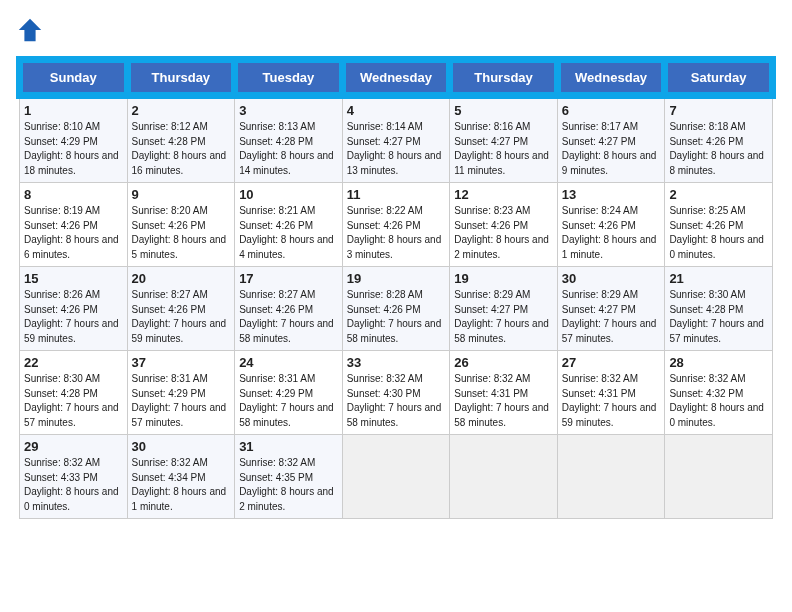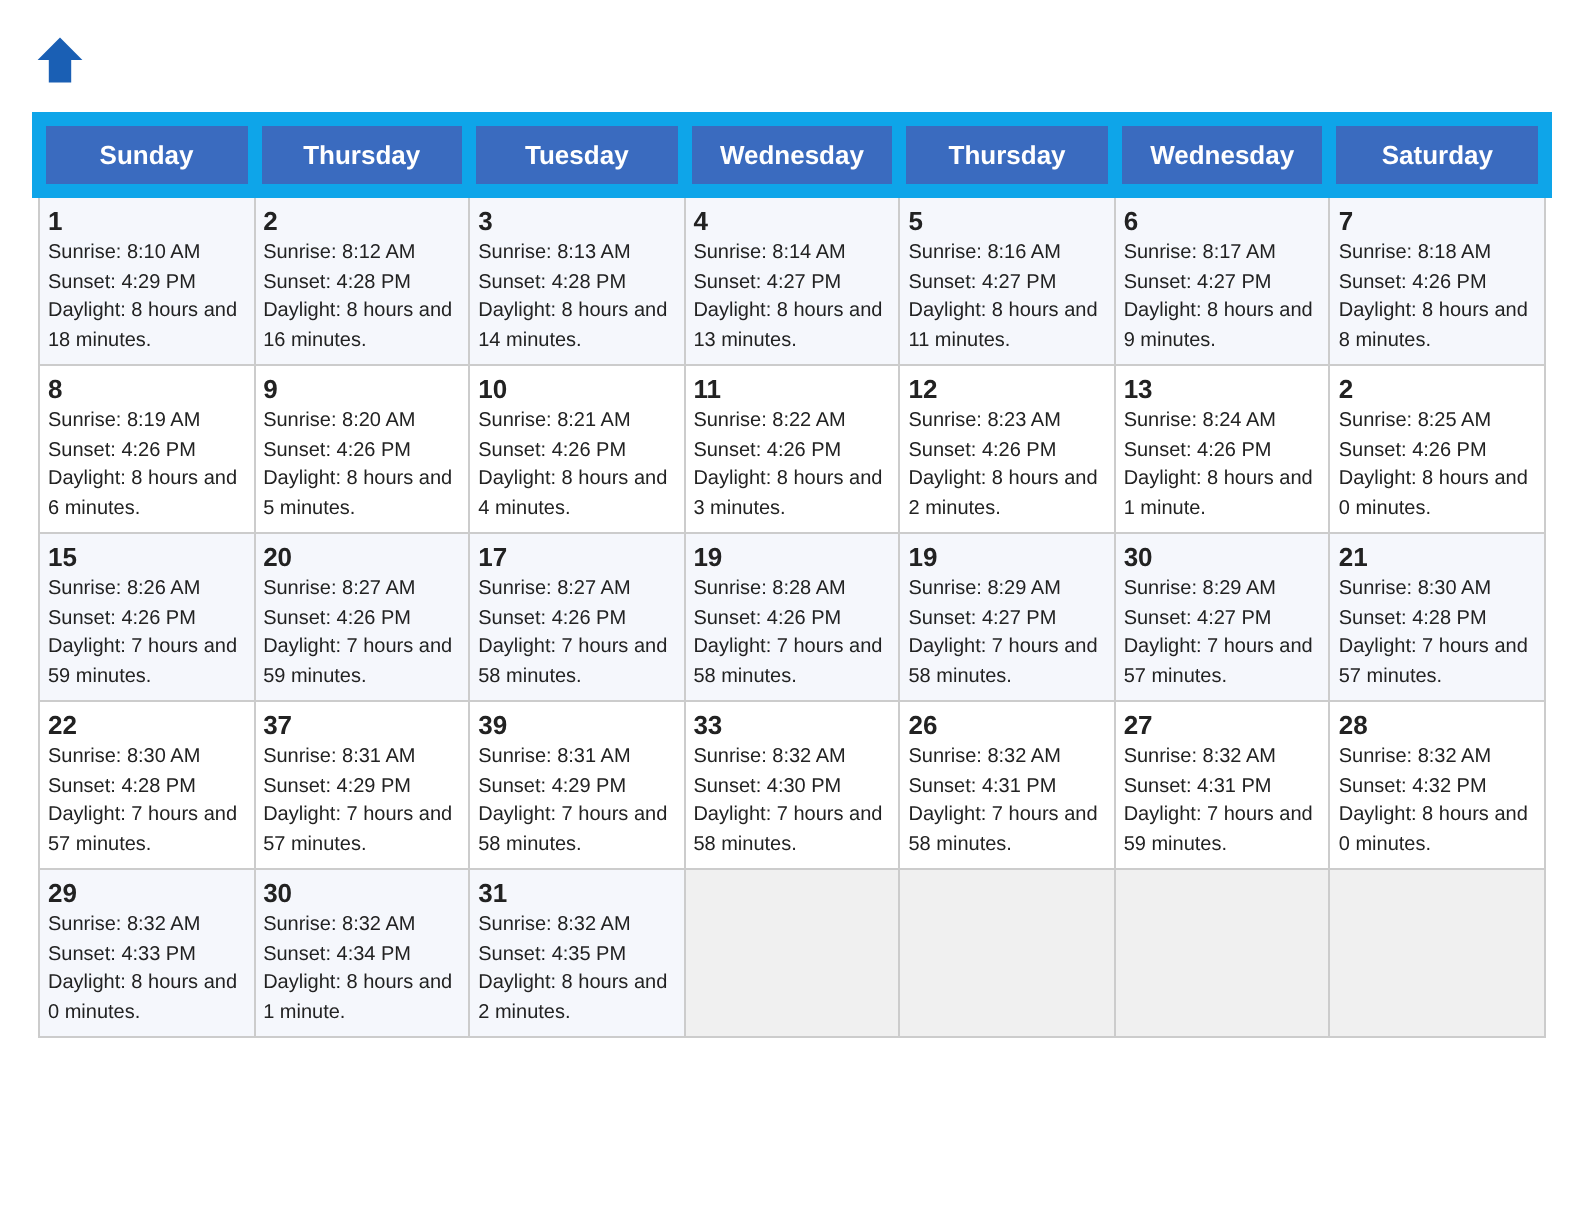--- a/index.html
+++ b/index.html
@@ -203,21 +203,21 @@
       <tr>
         <td>
           <div class="day-num">22</div>
 <div class="day-info">Sunrise: 8:30 AM<br>Sunset: 4:28 PM<br>Daylight: 7 hours and 57 minutes.</div>
         </td>
         <td>
           <div class="day-num">37</div>
 <div class="day-info">Sunrise: 8:31 AM<br>Sunset: 4:29 PM<br>Daylight: 7 hours and 57 minutes.</div>
         </td>
         <td>
-          <div class="day-num">39</div>
+          <div class="day-num">24</div>
 <div class="day-info">Sunrise: 8:31 AM<br>Sunset: 4:29 PM<br>Daylight: 7 hours and 58 minutes.</div>
         </td>
         <td>
           <div class="day-num">33</div>
 <div class="day-info">Sunrise: 8:32 AM<br>Sunset: 4:30 PM<br>Daylight: 7 hours and 58 minutes.</div>
         </td>
         <td>
           <div class="day-num">26</div>
 <div class="day-info">Sunrise: 8:32 AM<br>Sunset: 4:31 PM<br>Daylight: 7 hours and 58 minutes.</div>
         </td>

